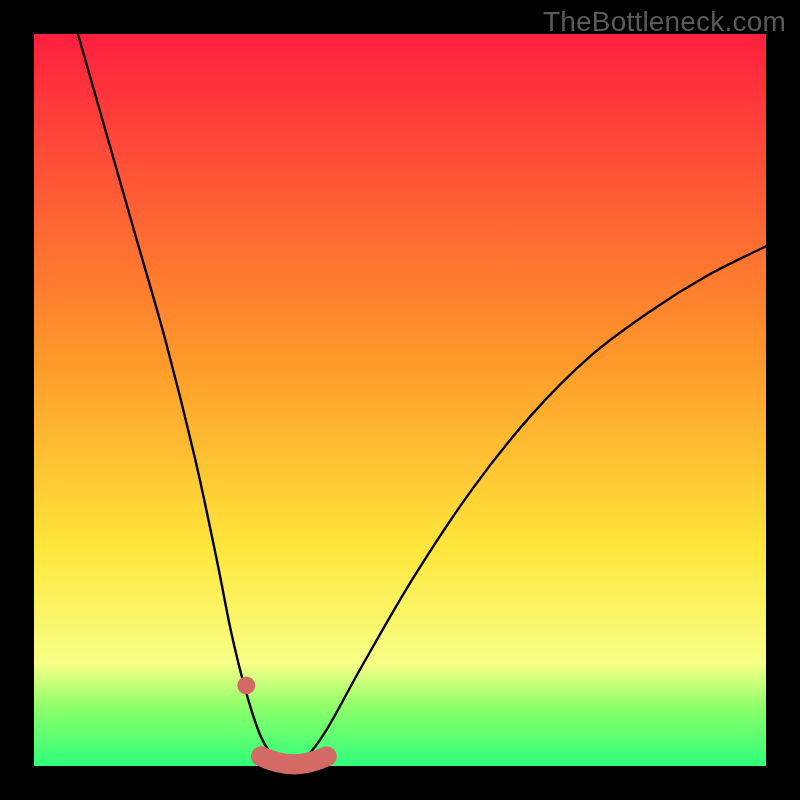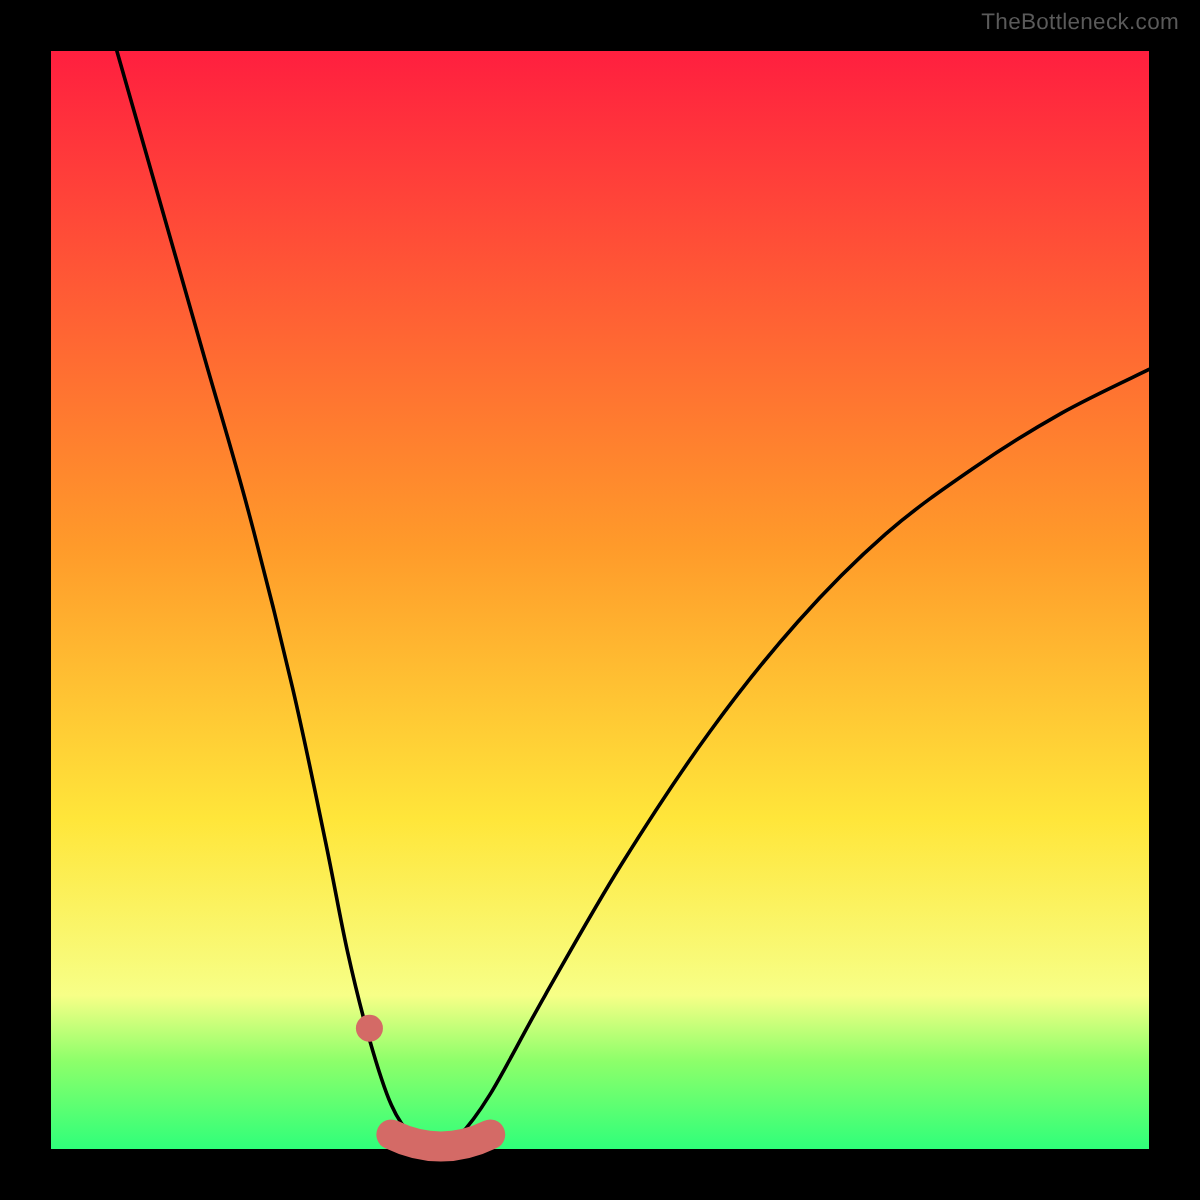--- a/index.html
+++ b/index.html
@@ -15,21 +15,21 @@
     position: relative;
     width: 800px;
     height: 800px;
     background: #000;
   }
   .watermark {
     position: absolute;
     top: 6px;
     right: 14px;
     color: #5a5a5a;
-    font-size: 15px;
+    font-size: 28px;
     font-weight: 500;
     z-index: 10;
     letter-spacing: 0.2px;
   }
   svg {
     display: block;
     position: absolute;
     top: 0;
     left: 0;
   }

